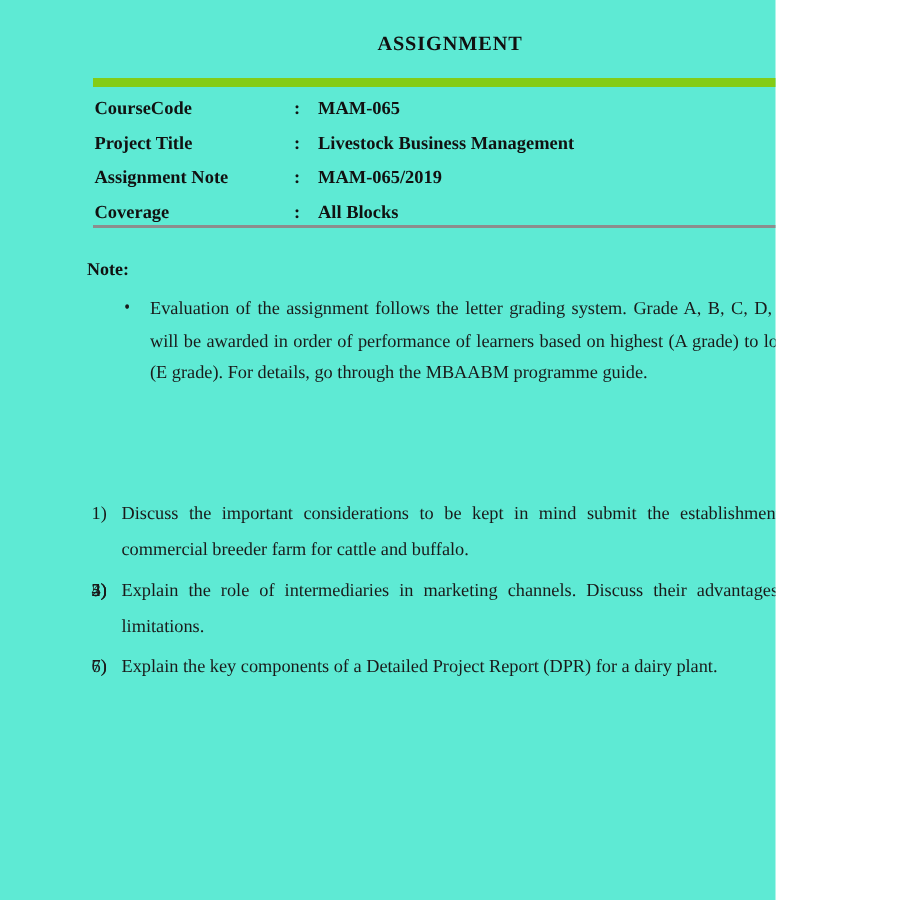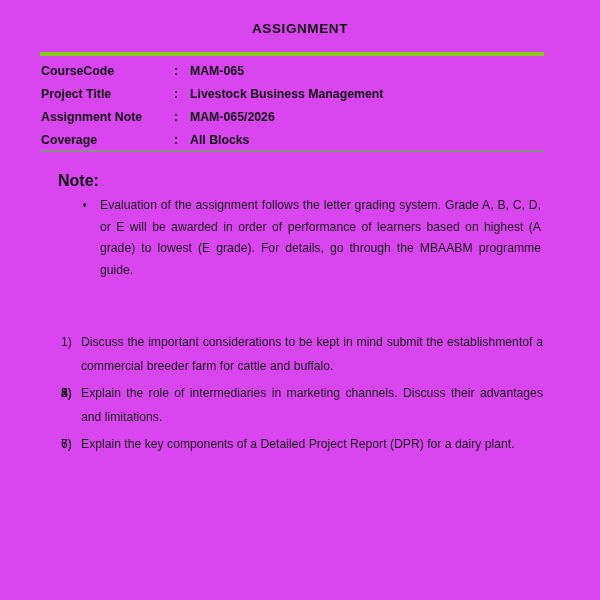--- a/index.html
+++ b/index.html
@@ -3,25 +3,25 @@
 <meta charset="utf-8">
 <title>Assignment Document</title>
 <style>
   html, body {
     margin: 0;
     padding: 0;
     background: #ffffff;
   }
   #page {
     position: relative;
-    width: 600px;
+    width: 517px;
     height: 600px;
-    background: #d946ef;
+    background: #5eead4;
     overflow: hidden;
-    font-family: Liberation Sans, sans-serif;
+    font-family: Liberation Serif, serif;
     color: #1a1a1a;
     -webkit-font-smoothing: antialiased;
   }
 
   
   .doc-title {
     position: absolute;
     top: 21px;
     left: 0;
     width: 600px;
@@ -29,23 +29,23 @@
     font-size: 13.5px;
     font-weight: bold;
     letter-spacing: 0.6px;
     color: #111111;
   }
 
   
   .meta-table {
     position: absolute;
     top: 52px;
-    left: 40px;
+    left: 62px;
     width: 504px;
-    border-top: 4px solid #84cc16;
+    border-top: 6px solid #84cc16;
     border-bottom: 2px solid #8d8d8d;
     box-sizing: border-box;
     height: 100px;
   }
   .meta-table table {
     width: 100%;
     border-collapse: collapse;
     margin-top: 3px;
   }
   .meta-table td {
@@ -59,21 +59,21 @@
   }
   td.meta-label { width: 133px; padding-left: 1px; }
   td.meta-colon { width: 16px; text-align: left; }
   td.meta-value { padding-left: 0px; }
 
   
   .note-heading {
     position: absolute;
     top: 172px;
     left: 58px;
-    font-size: 16px;
+    font-size: 12px;
     font-weight: bold;
     color: #111111;
   }
   .note-list {
     position: absolute;
     top: 194px;
     left: 83px;
     width: 458px;
   }
   .note-item {
@@ -132,21 +132,21 @@
           <td class="meta-value">MAM-065</td>
         </tr>
         <tr>
           <td class="meta-label">Project Title</td>
           <td class="meta-colon">:</td>
           <td class="meta-value">Livestock Business Management</td>
         </tr>
         <tr>
           <td class="meta-label">Assignment Note</td>
           <td class="meta-colon">:</td>
-          <td class="meta-value">MAM-065/2026</td>
+          <td class="meta-value">MAM-065/2019</td>
         </tr>
         <tr>
           <td class="meta-label">Coverage</td>
           <td class="meta-colon">:</td>
           <td class="meta-value">All Blocks</td>
         </tr>
       </tbody>
     </table>
   </div>
 

